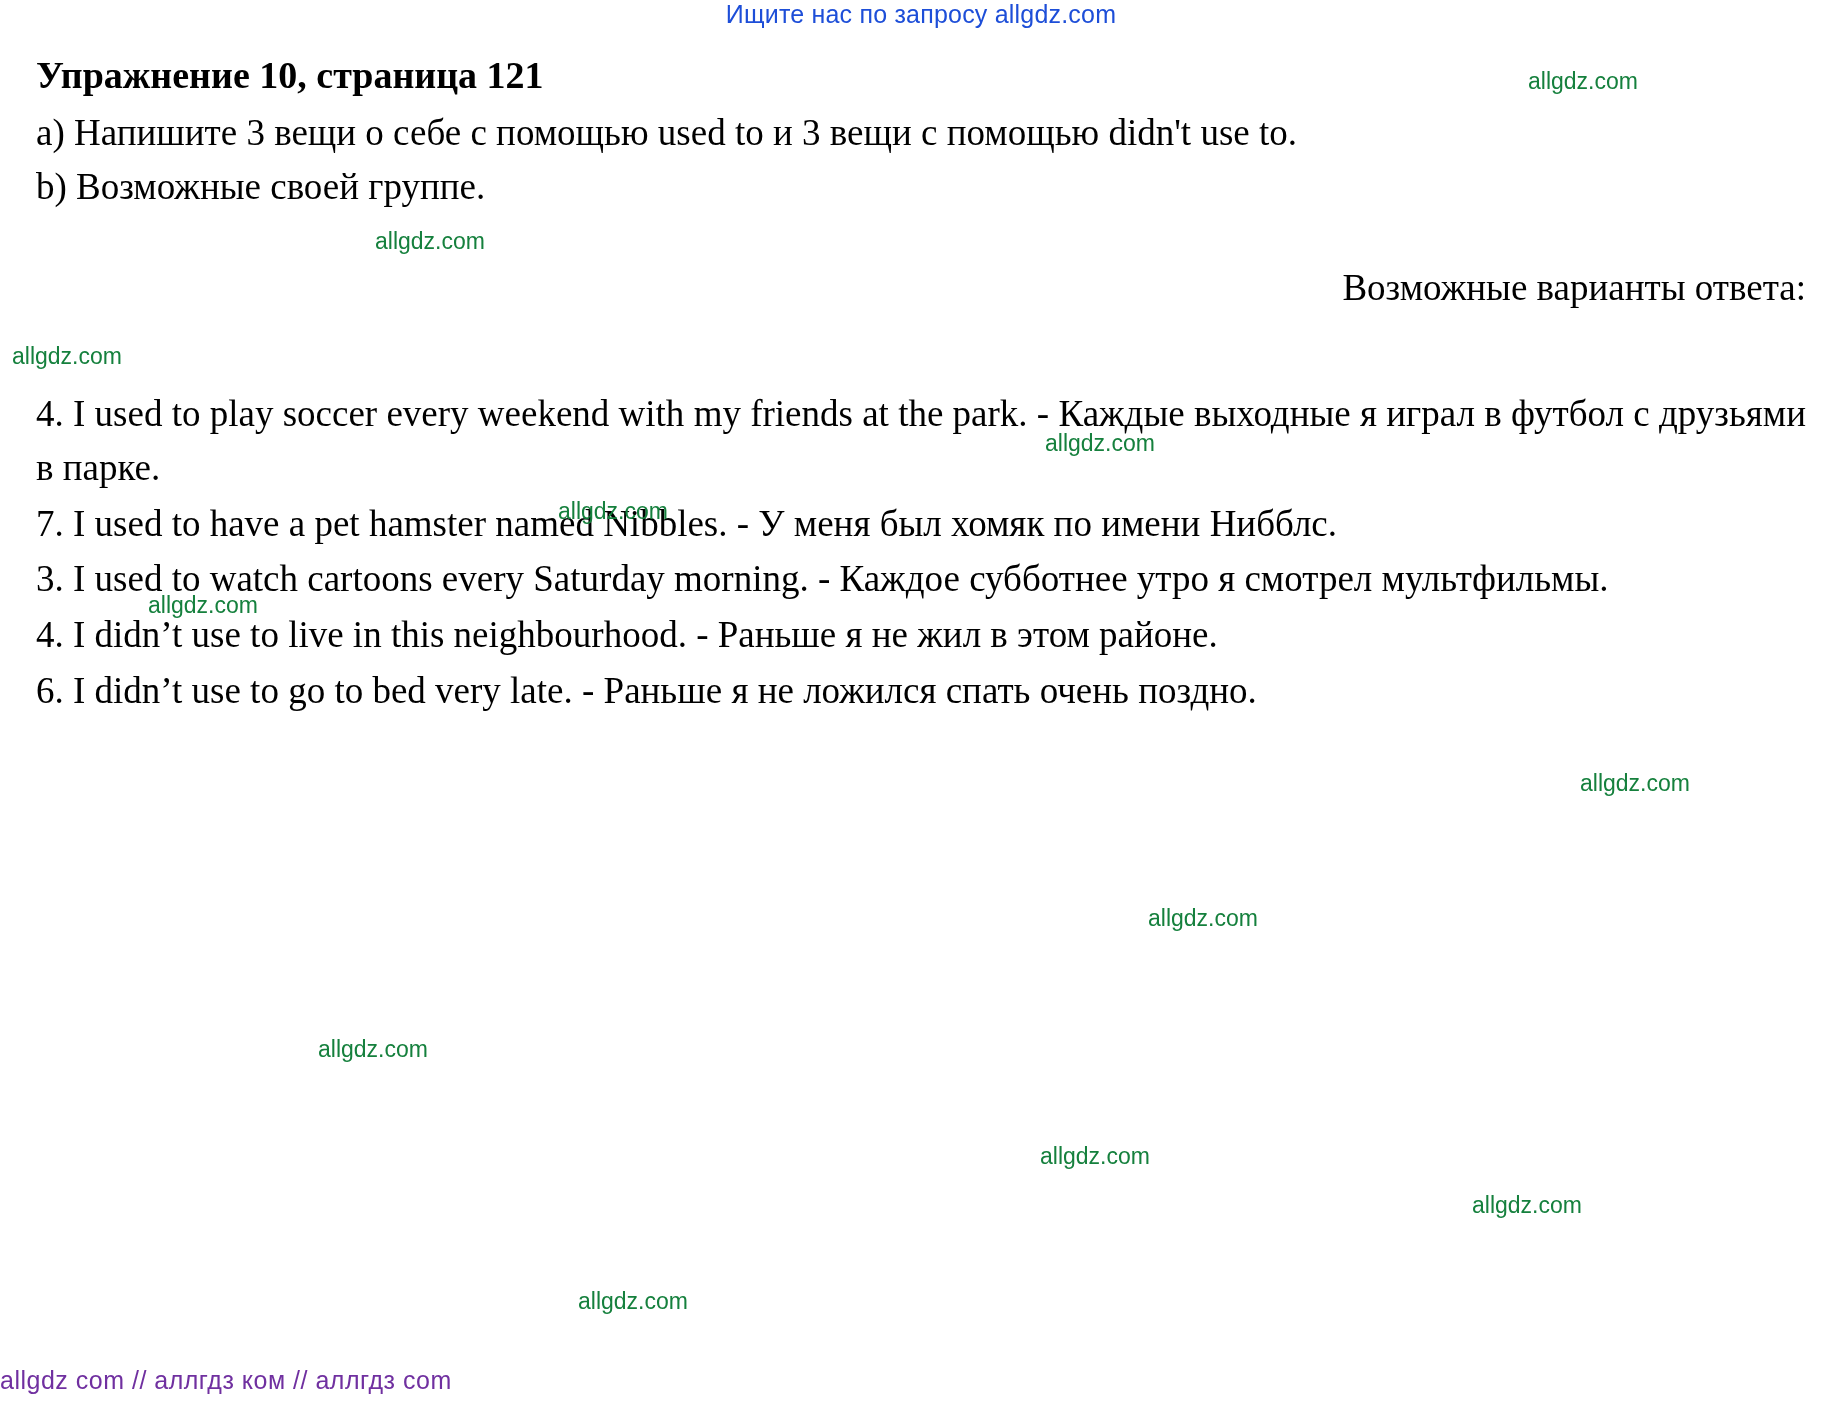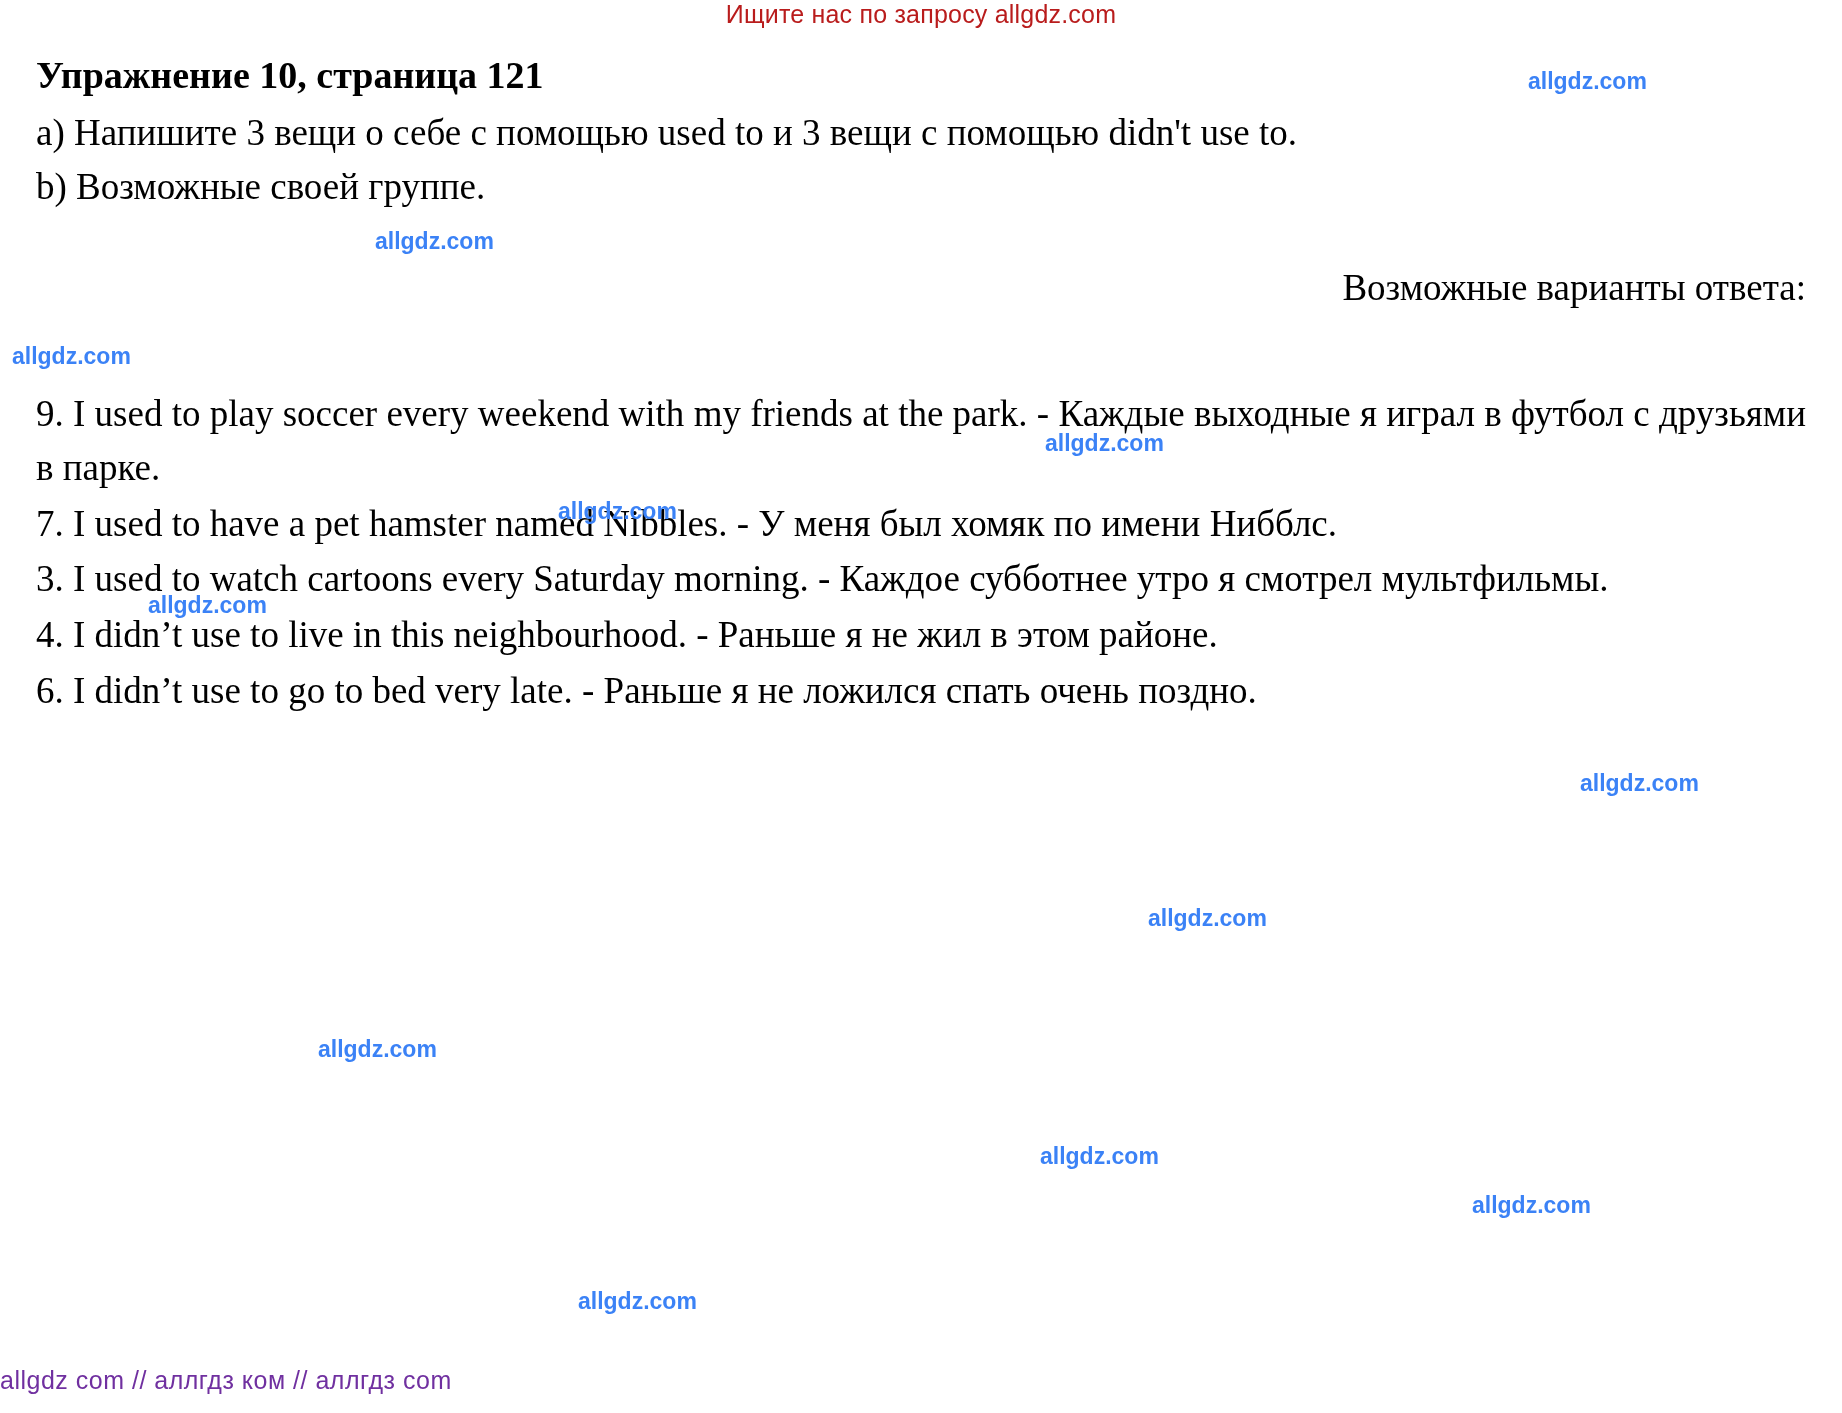--- a/index.html
+++ b/index.html
@@ -21,21 +21,21 @@
     height: 1413px;
   }
   .top-banner {
     position: absolute;
     top: 0px;
     left: 0;
     width: 1842px;
     text-align: center;
     font-family: "Liberation Sans", sans-serif;
     font-size: 25px;
-    color: #b91c1c;
+    color: #1d4ed8;
     letter-spacing: 0.2px;
   }
   .content {
     position: absolute;
     top: 52px;
     left: 36px;
     width: 1770px;
   }
   .title {
     font-size: 38px;
@@ -61,25 +61,24 @@
     font-size: 37px;
     line-height: 1.45;
     margin: 0 0 2px 0;
     text-align: justify;
     text-justify: inter-word;
   }
   .answer:last-child { text-align: left; }
   .wm {
     position: absolute;
     font-family: "Liberation Sans", sans-serif;
-    color: #3b82f6;
+    color: #15803d;
     font-size: 23px;
     white-space: nowrap;
     pointer-events: none;
-    font-weight: bold;
   }
   .bottom-banner {
     position: absolute;
     bottom: 18px;
     left: 0;
     width: 1842px;
     text-align: left;
     font-family: "Liberation Sans", sans-serif;
     font-size: 25px;
     color: #7030a0;
@@ -98,21 +97,21 @@
 
     <p class="task-line"><span>a) Напишите 3 вещи о себе с помощью used to и 3 вещи с помощью didn't use to.</span></p>
     <p class="task-line">b) Возможные своей группе.</p>
 
     <div class="spacer-1"></div>
 
     <p class="answers-heading">Возможные варианты ответа:</p>
 
     <div class="spacer-2"></div>
 
-    <p class="answer">9. I used to play soccer every weekend with my friends at the park. - Каждые выходные я играл в футбол с друзьями в парке.</p>
+    <p class="answer">4. I used to play soccer every weekend with my friends at the park. - Каждые выходные я играл в футбол с друзьями в парке.</p>
     <p class="answer">7. I used to have a pet hamster named Nibbles. - У меня был хомяк по имени Нибблс.</p>
     <p class="answer">3. I used to watch cartoons every Saturday morning. - Каждое субботнее утро я смотрел мультфильмы.</p>
     <p class="answer">4. I didn’t use to live in this neighbourhood. - Раньше я не жил в этом районе.</p>
     <p class="answer">6. I didn’t use to go to bed very late. - Раньше я не ложился спать очень поздно.</p>
   </div>
 
   <div id="watermark-layer">
       <div class="wm" style="left: 1528px; top: 68px;">allgdz.com</div>
       <div class="wm" style="left: 375px; top: 228px;">allgdz.com</div>
       <div class="wm" style="left: 12px; top: 343px;">allgdz.com</div>

